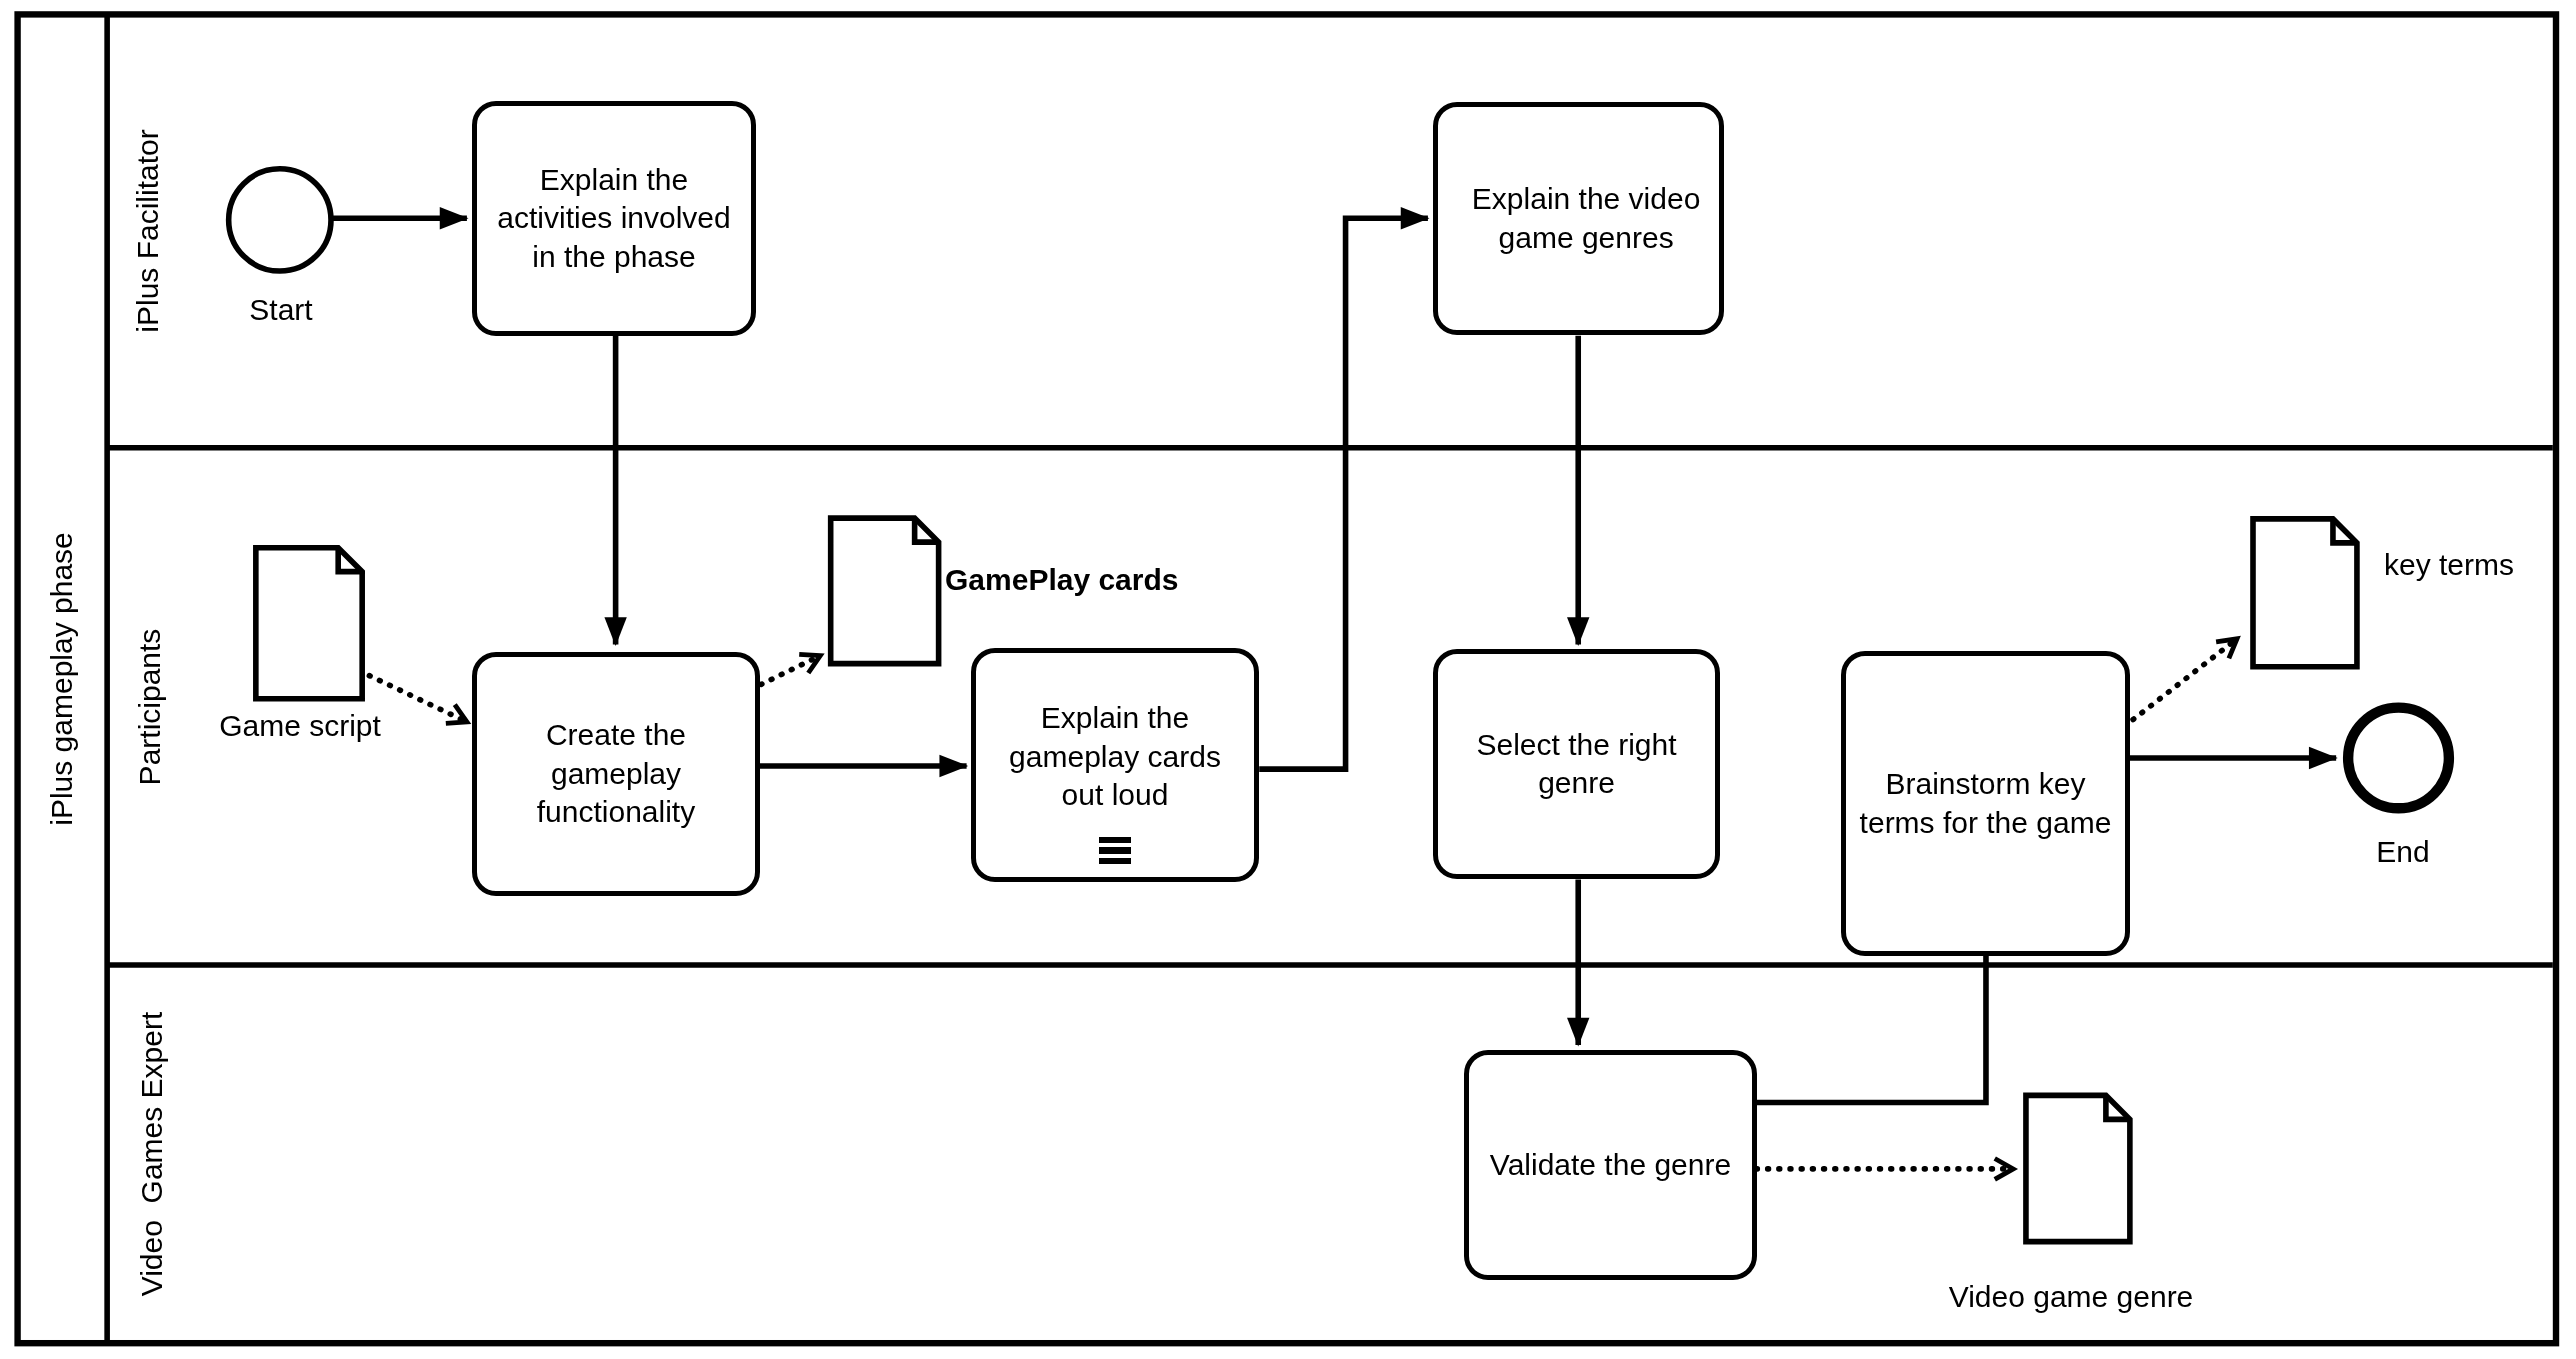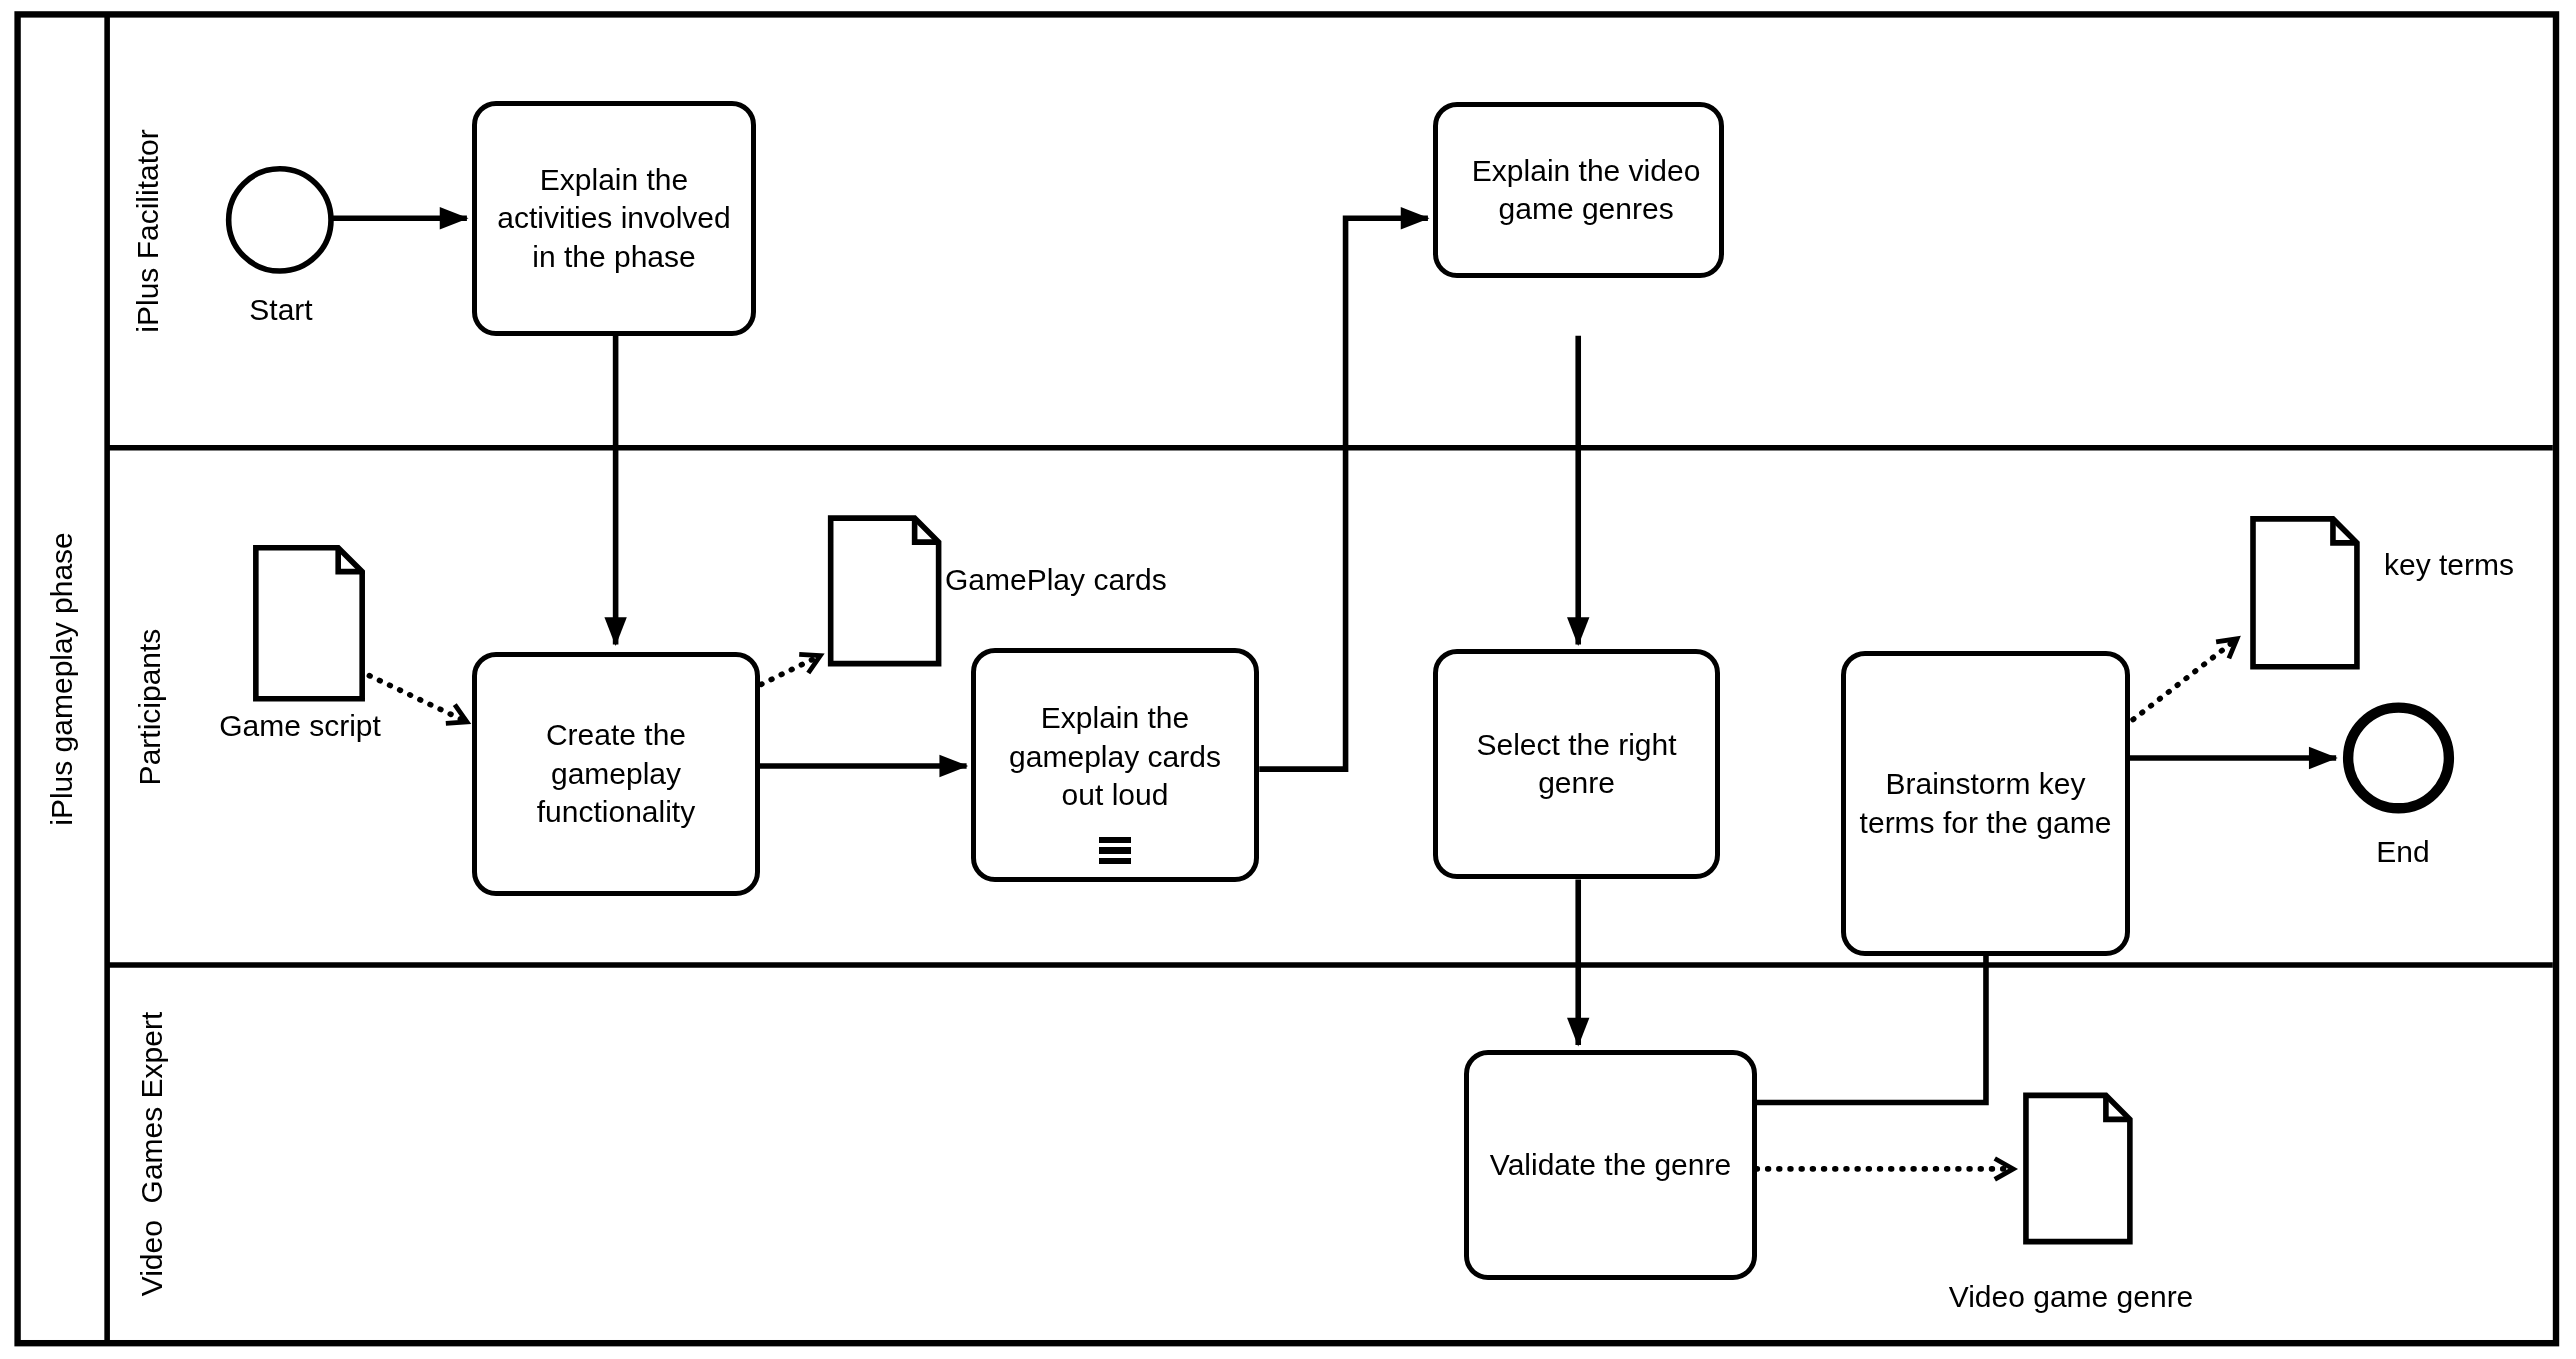--- a/index.html
+++ b/index.html
@@ -83,21 +83,21 @@
   </svg>
 
   <div class="vlabel" style="left:62px;top:679px;">iPlus gameplay phase</div>
   <div class="vlabel" style="left:148px;top:231px;">iPlus Facilitator</div>
   <div class="vlabel" style="left:150px;top:707px;">Participants</div>
   <div class="vlabel" style="left:152px;top:1154px;">Video  Games Expert</div>
 
   <div class="task" style="left:472px;top:101px;width:284px;height:235px;align-items:center;">
     <span>Explain the activities involved in the phase</span>
   </div>
-  <div class="task" style="left:1433px;top:102px;width:291px;height:176px;padding-left:28px;">
+  <div class="task" style="left:1433px;top:102px;width:291px;height:233px;padding-left:28px;">
     <span>Explain the video game genres</span>
   </div>
   <div class="task" style="left:472px;top:652px;width:288px;height:244px;">
     <span>Create the gameplay functionality</span>
   </div>
   <div class="task" style="left:971px;top:648px;width:288px;height:234px;padding-bottom:16px;">
     <span>Explain the gameplay cards out loud</span>
     <div class="mi-marker">
       <span></span>
         <span></span>
@@ -110,18 +110,18 @@
   <div class="task" style="left:1841px;top:651px;width:289px;height:305px;">
     <span>Brainstorm key terms for the game</span>
   </div>
   <div class="task" style="left:1464px;top:1050px;width:293px;height:230px;">
     <span>Validate the genre</span>
   </div>
 
   <div class="node-label" style="left:281px;top:310px;">Start</div>
   <div class="node-label" style="left:2403px;top:852px;text-align:center;">End</div>
   <div class="node-label" style="left:300px;top:726px;">Game script</div>
-  <div class="node-label left-anchor" style="left:945px;top:580px;">GamePlay cards</div>
+  <div class="node-label left-anchor" style="left:945px;top:580px;font-weight:bold;">GamePlay cards</div>
   <div class="node-label left-anchor" style="left:2384px;top:565px;">key terms</div>
   <div class="node-label" style="left:2071px;top:1297px;">Video game genre</div>
 
 </div>
 
 
 </body></html>

